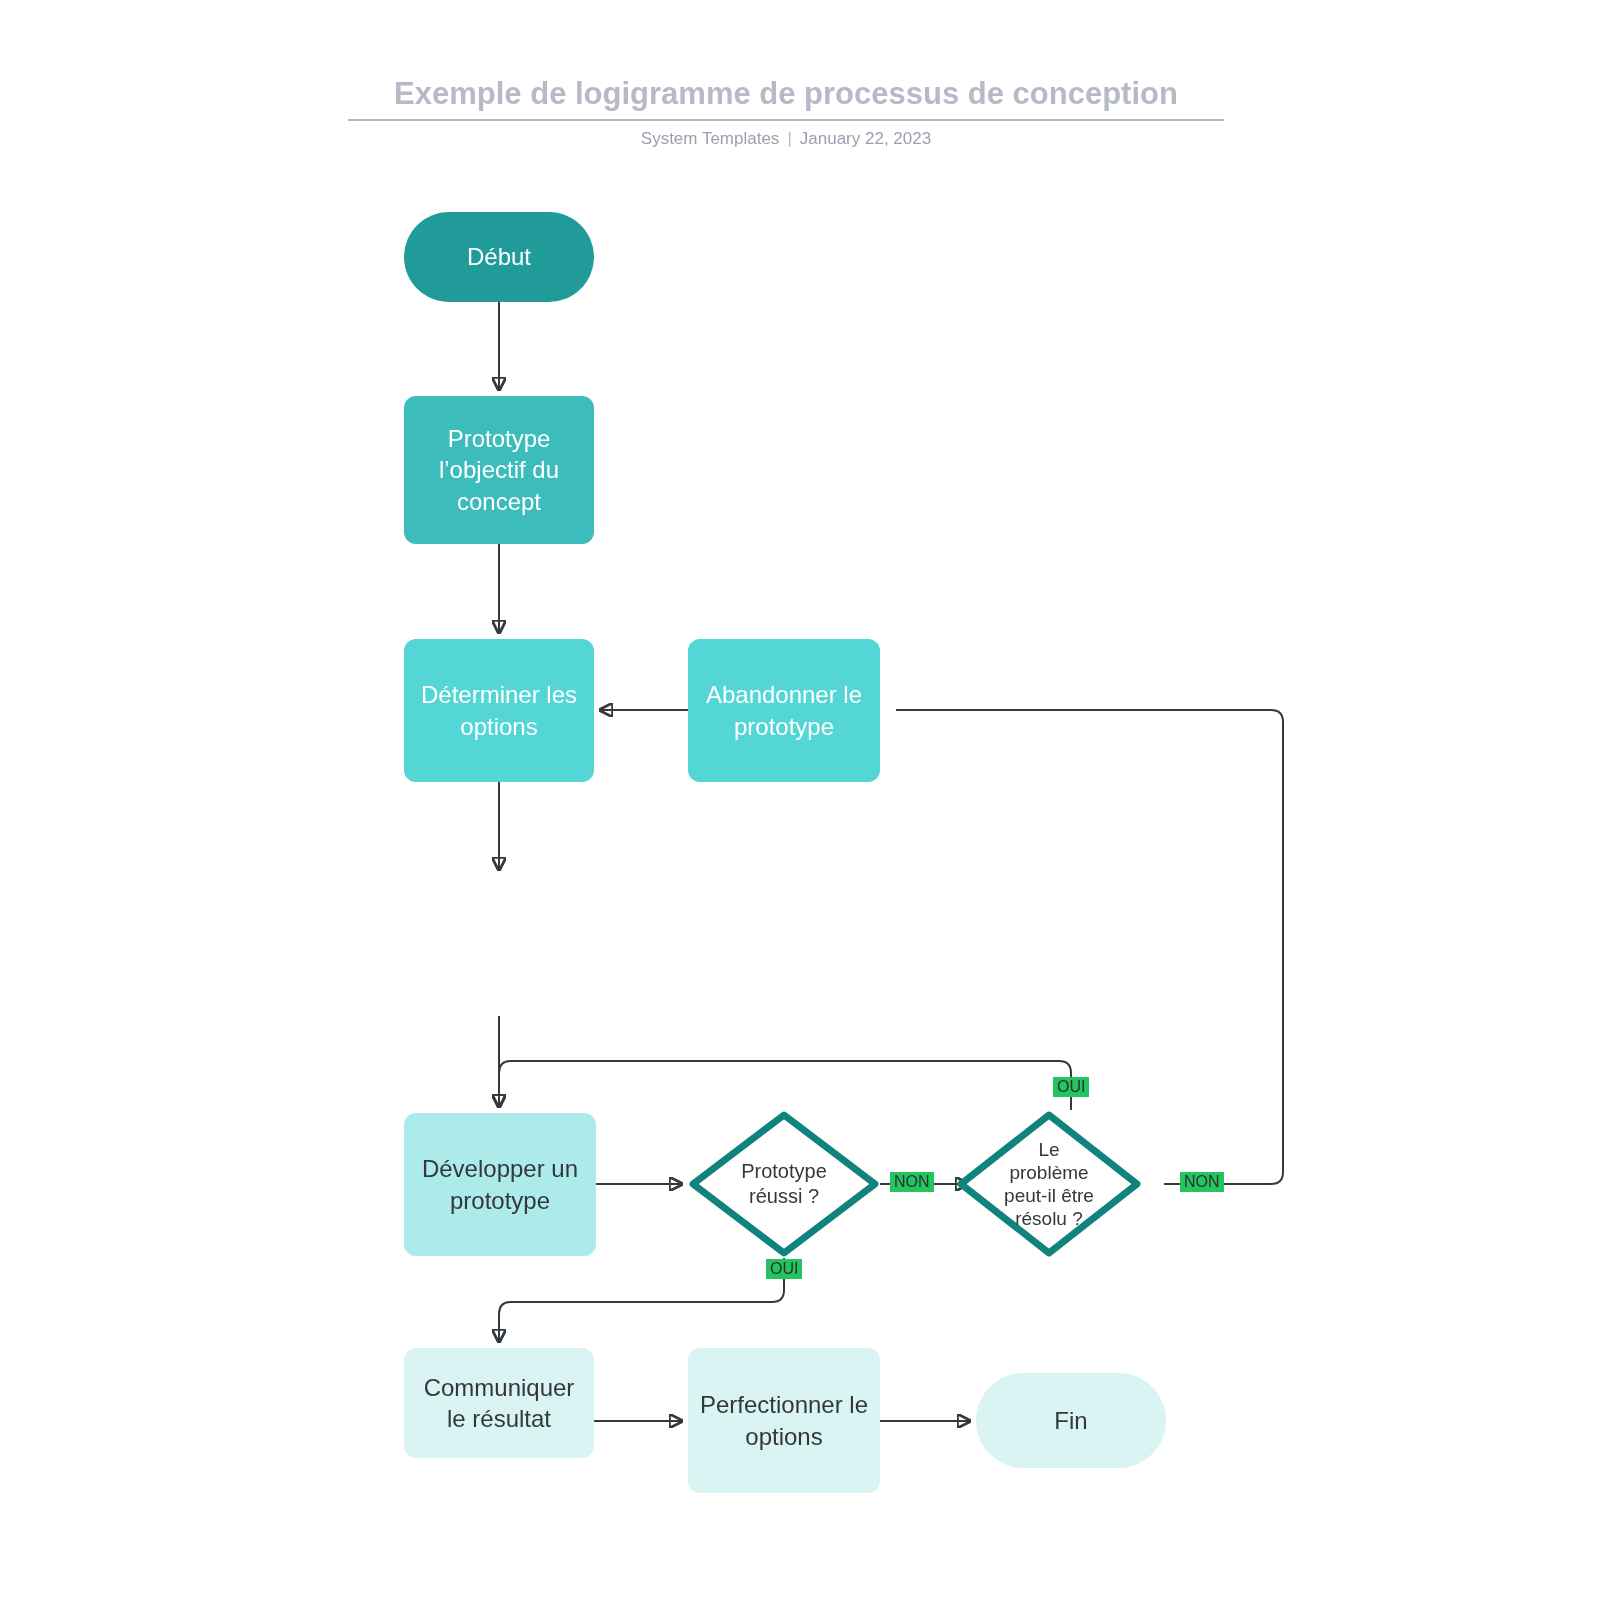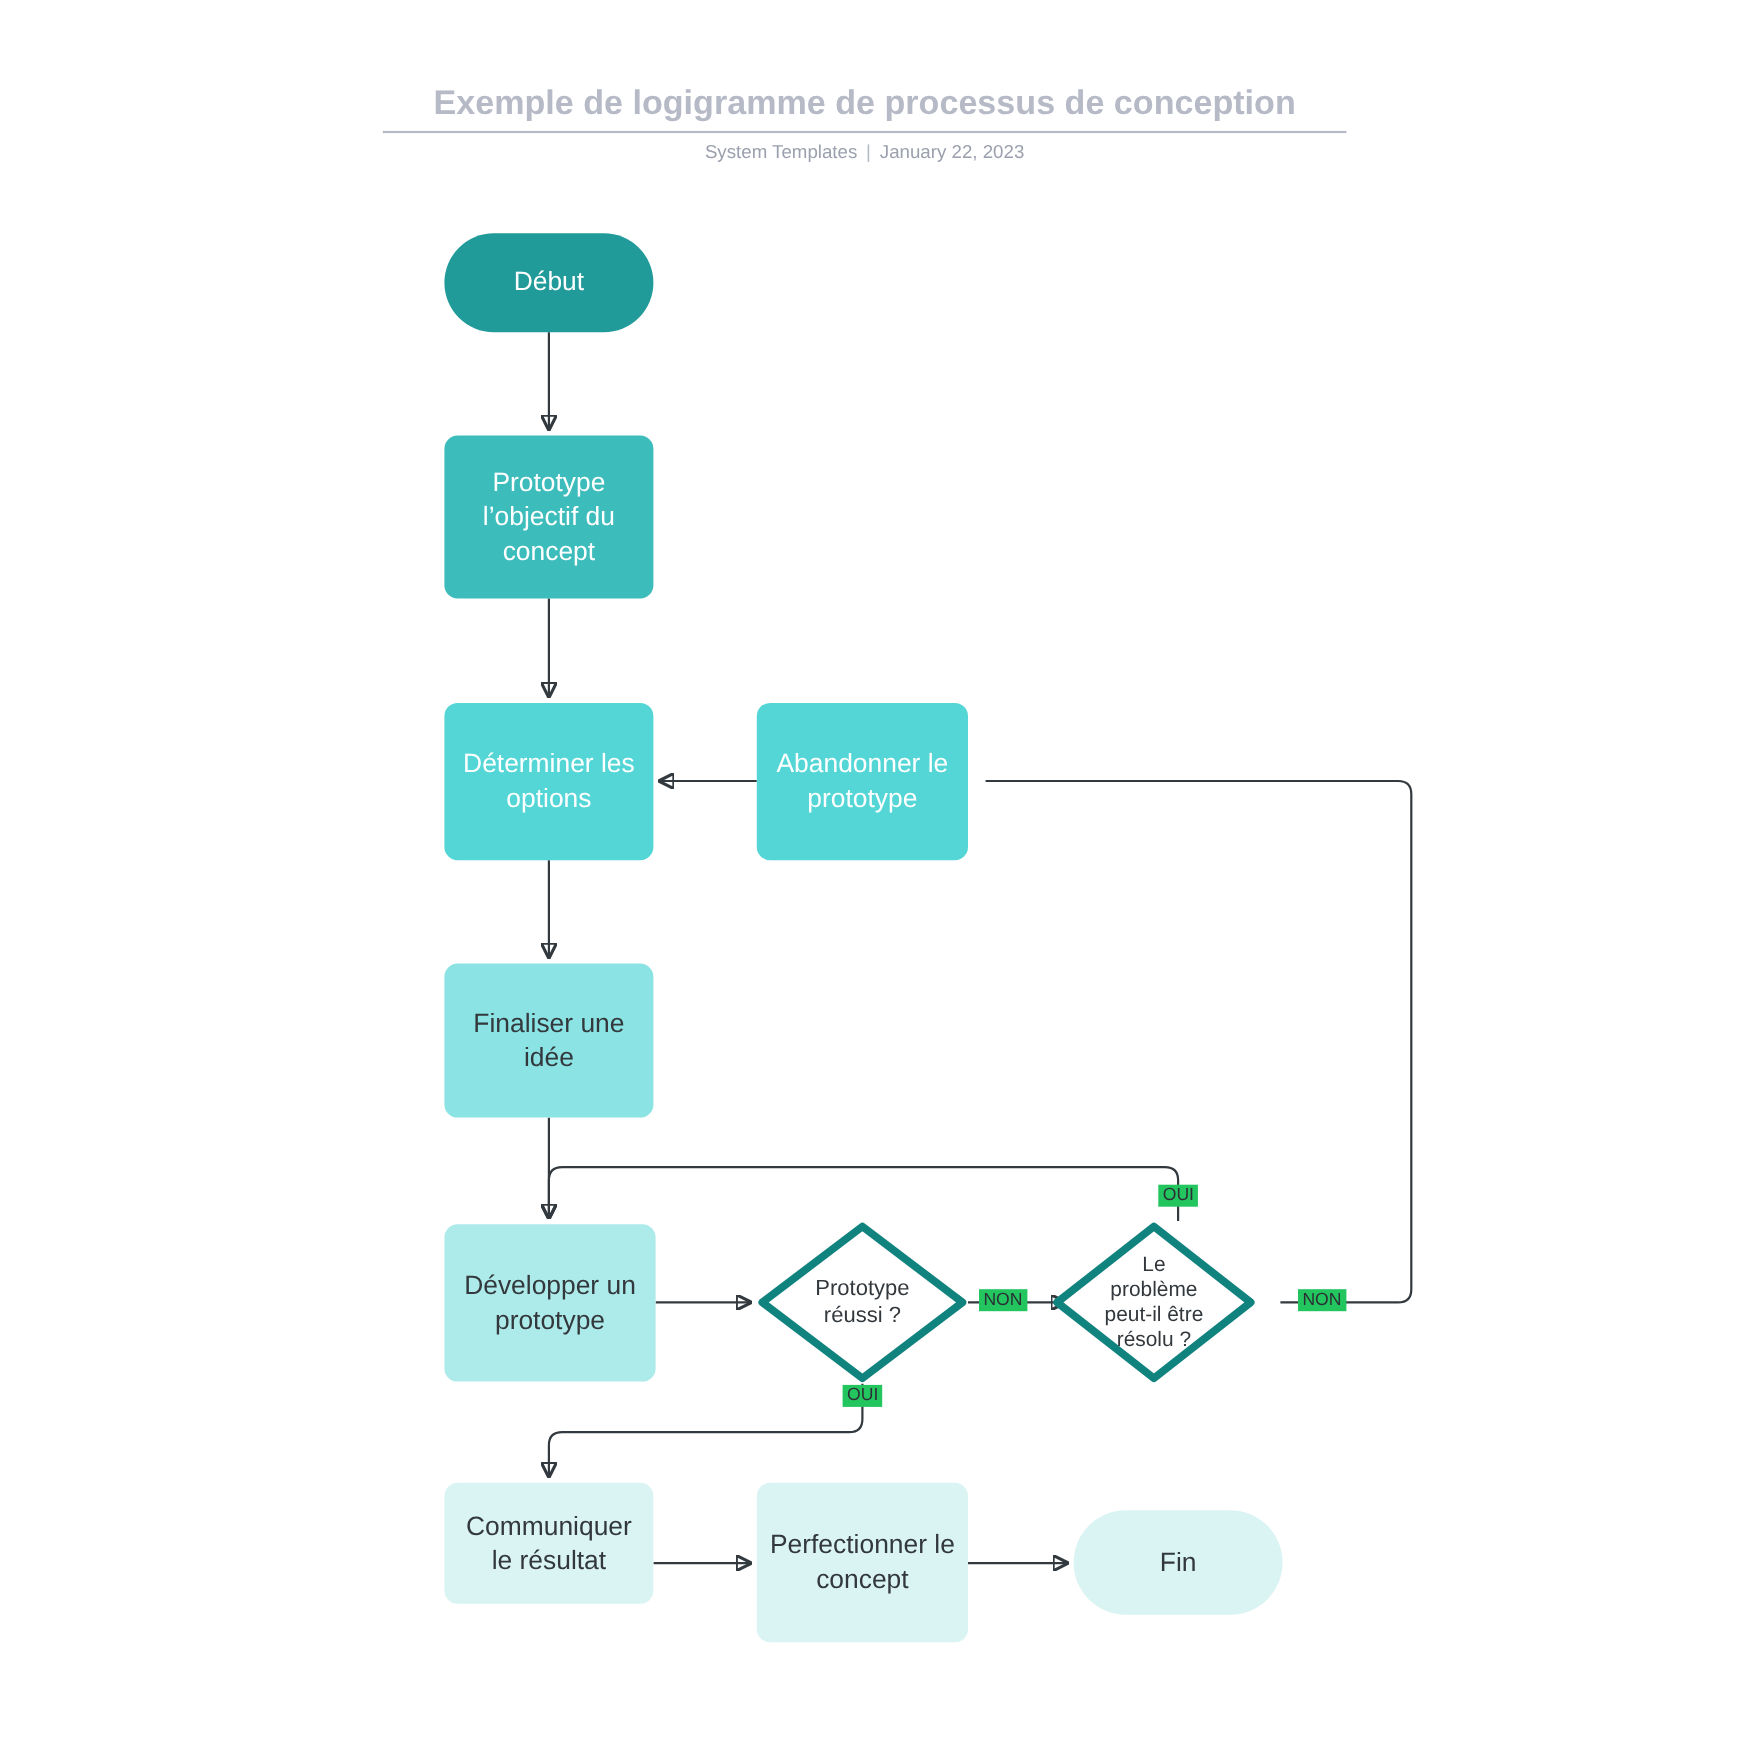--- a/index.html
+++ b/index.html
@@ -204,38 +204,34 @@
   <div class="node light-text" style="left:404px; top:639px; width:190px; height:143px; background:#54d6d6;">
     <span>Déterminer les
 options</span>
   </div>
 
   <div class="node light-text" style="left:688px; top:639px; width:192px; height:143px; background:#54d6d6;">
     <span>Abandonner le
 prototype</span>
   </div>
 
-  <div class="node dark-text" style="left:404px; top:876px; width:190px; height:140px; background:#8be3e3;">
-    <span>Finaliser une
-idée</span>
-  </div>
 
   <div class="node dark-text" style="left:404px; top:1113px; width:192px; height:143px; background:#adeaea;text-align:center;">
     <span>Développer un
 prototype</span>
   </div>
 
   <div class="node dark-text" style="left:404px; top:1348px; width:190px; height:110px; background:#d9f4f3;">
     <span>Communiquer
 le résultat</span>
   </div>
 
   <div class="node dark-text" style="left:688px; top:1348px; width:192px; height:145px; background:#d9f4f3;">
     <span>Perfectionner le
-concept</span>
+options</span>
   </div>
 
   <div class="node stadium dark-text" style="left:976px; top:1373px; width:190px; height:95px; background:#d9f4f3;">
     <span>Fin</span>
   </div>
 
   <div class="diamond-wrap" style="left:688px; top:1110px; width:192px; height:148px;">
     <svg width="192" height="148" viewBox="0 0 192 148">
       <polygon points="96,5 187,74 96,143 5,74" fill="#ffffff" stroke="#11837f" stroke-width="7" stroke-linejoin="round"></polygon>
     </svg>

